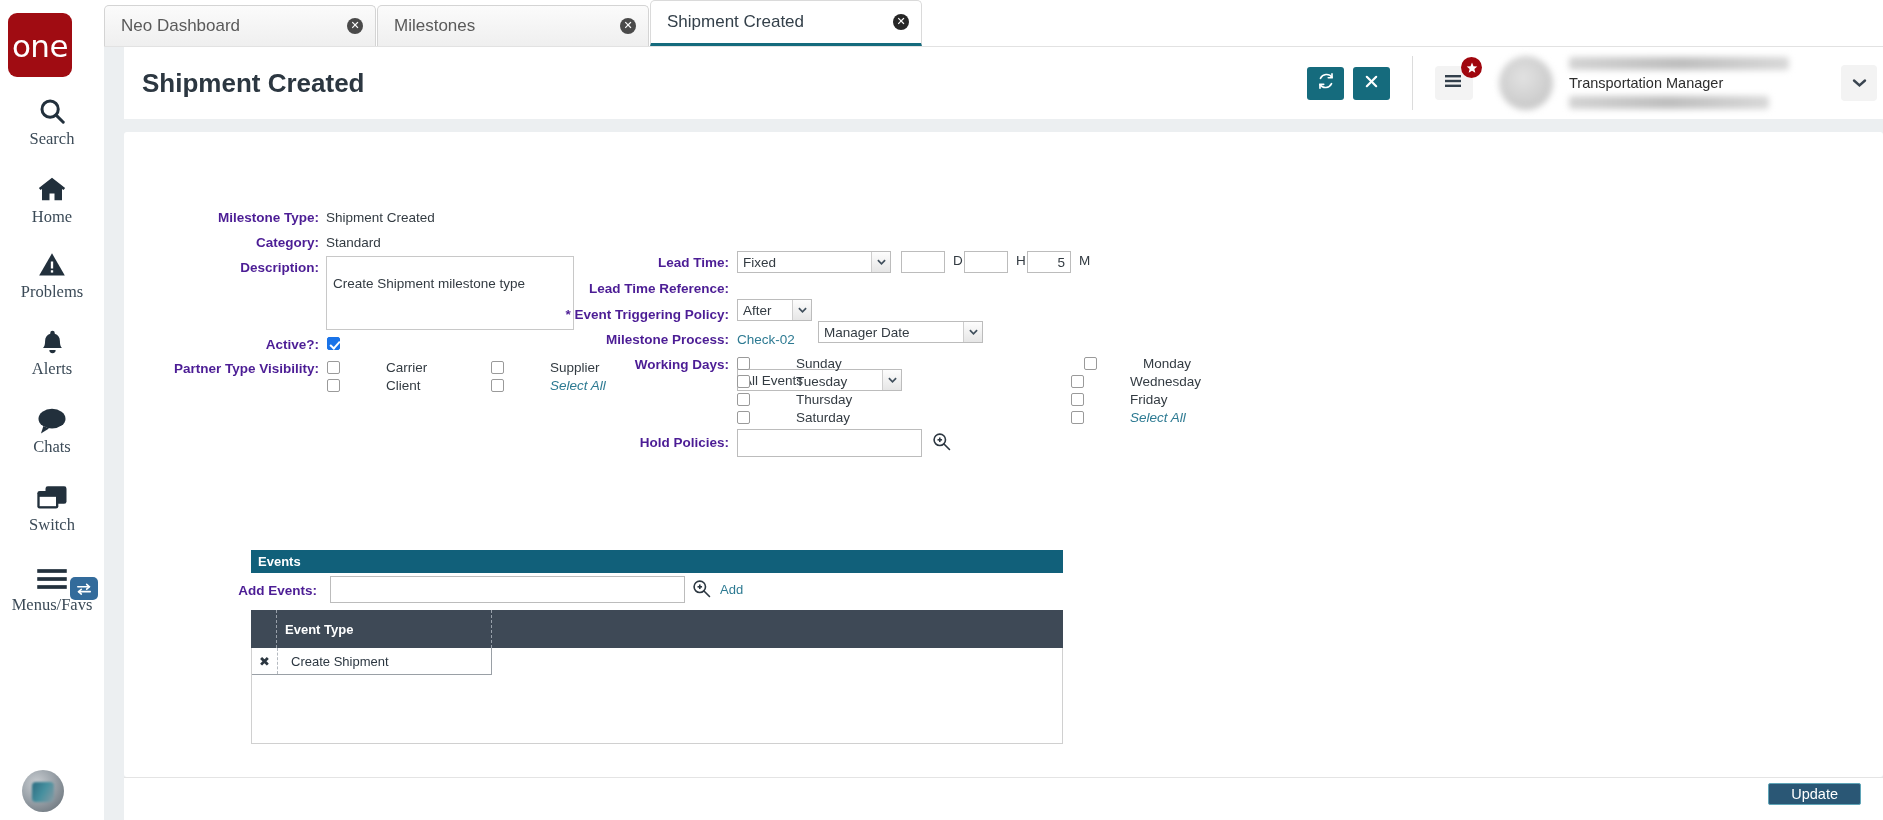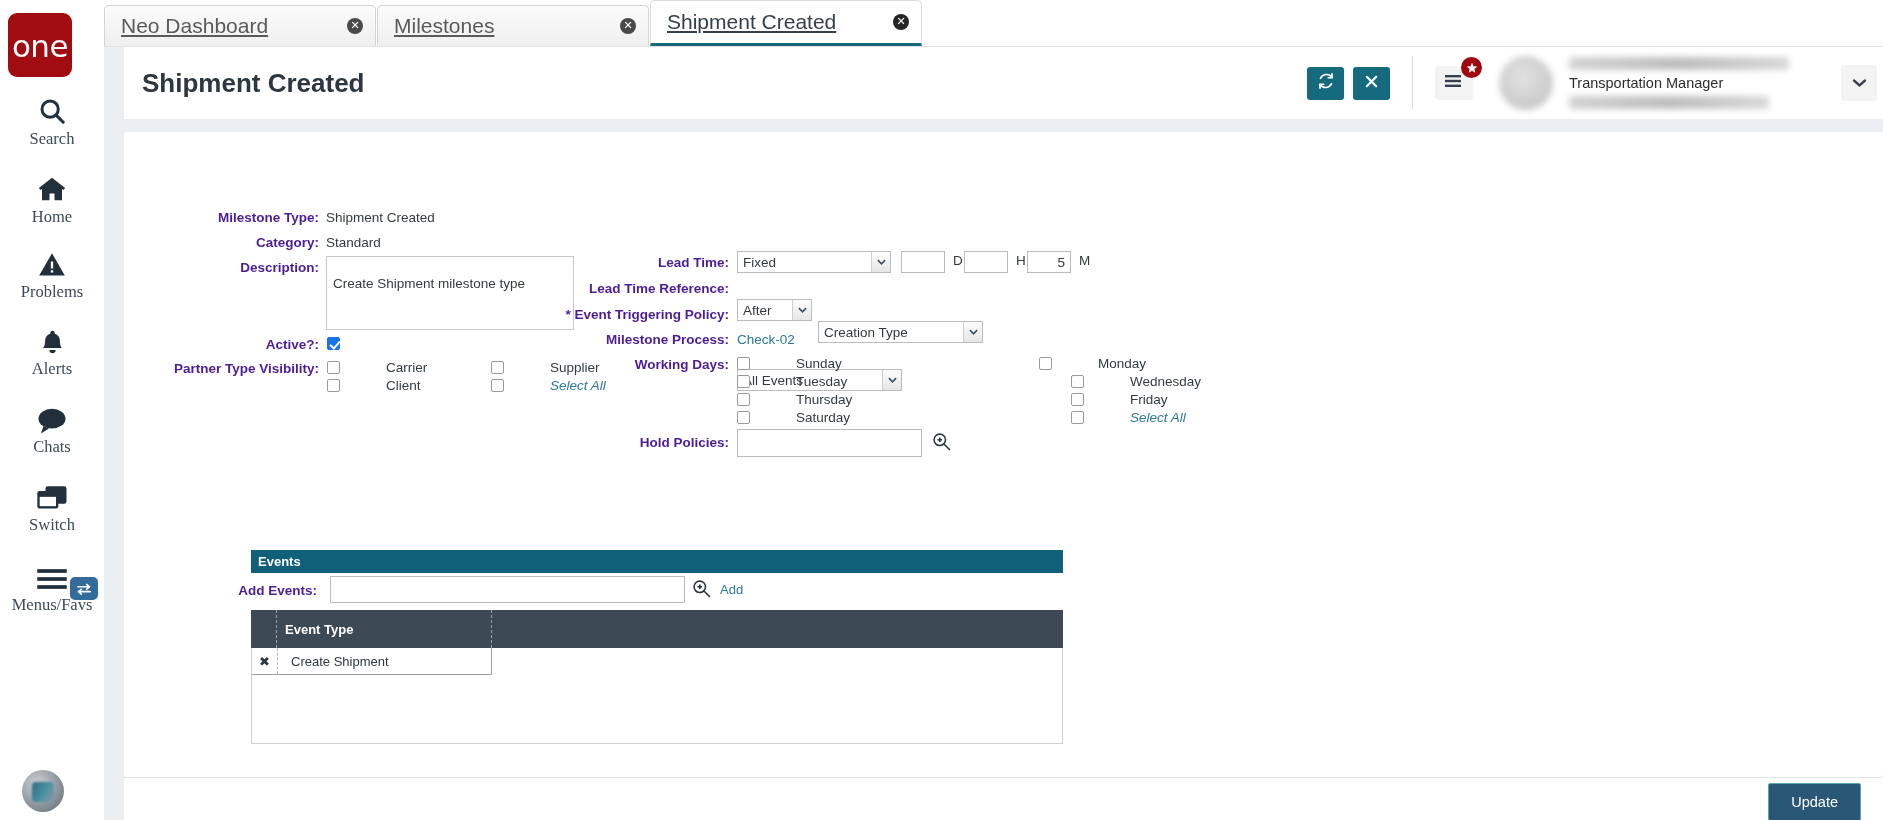--- a/index.html
+++ b/index.html
@@ -80,23 +80,23 @@
     cursor: pointer;
   }
   .tab.active {
     top: 0; height: 46px;
     background: #ffffff;
     border: 1px solid #dadada;
     border-bottom: 3px solid #156B7D;
     z-index: 3;
   }
   .tab-label {
-    font-size: 21px; color: #5a5a5a;
-    font-family: "Liberation Sans", sans-serif;
-    flex: 1; white-space: nowrap; overflow: hidden; text-decoration: underline;
+    font-size: 17px; color: #5a5a5a;
+    font-family: "Liberation Sans", sans-serif;
+    flex: 1; white-space: nowrap; overflow: hidden;
   }
   .tab.active .tab-label { color: #34404a; }
   .tab-close {
     width: 16px; height: 16px; border-radius: 50%;
     background: #4a4a4a; color: #fff;
     font-size: 11px; line-height: 16px; text-align: center;
     margin-left: 14px; flex: none; cursor: pointer;
     font-family: "DejaVu Sans", sans-serif;
   }
   .tab.active .tab-close { background: #262626; }
@@ -288,21 +288,21 @@
   #footer-bar {
     position: absolute; left: 20px; top: 730px;
     width: 1759px; height: 44px;
     background: #ffffff;
     border-top: 1px solid #e4e4e4;
   }
   #update-btn {
     position: absolute; right: 22px; top: 5px;
     background: #2A5775; border: 1px solid #5FA5B8;
     color: #fff; font-size: 14.5px;
-    padding: 10px 22px; border-radius: 2px; cursor: pointer;
+    padding: 2px 22px; border-radius: 2px; cursor: pointer;
     font-family: "Liberation Sans", sans-serif;
   }
   .mag { cursor: pointer; }
   .addlink {
     font-size: 13px; color: #2D7A92; cursor: pointer;
     font-family: "Liberation Sans", sans-serif;
   }
 </style>
 </head>
 <body>
@@ -522,21 +522,21 @@
     <div class="frm lbl" style="left:420px;top:149px;width:185px">Lead Time Reference:</div>
     <div class="frm sel" style="left:613px;top:145px;width:75px">
       <span>After</span>
       <span class="arrow">
         <svg width="9" height="6" viewBox="0 0 10 6" stroke="#41505d" stroke-width="1.9" fill="none">
             <polyline points="1,1 5,5 9,1"></polyline>
           </svg>
       </span>
     </div>
     <div class="frm sel" style="left:694px;top:145px;width:165px">
-      <span>Creation Type</span>
+      <span>Manager Date</span>
       <span class="arrow">
         <svg width="9" height="6" viewBox="0 0 10 6" stroke="#41505d" stroke-width="1.9" fill="none">
             <polyline points="1,1 5,5 9,1"></polyline>
           </svg>
       </span>
     </div>
 
     <div class="frm lbl" style="left:400px;top:175px;width:205px" style2="">* Event Triggering Policy:</div>
     <div class="frm sel" style="left:613px;top:171px;width:165px">
       <span>All Events</span>
@@ -562,21 +562,21 @@
     </div>
     <div class="frm cbrow" style="left:613px;top:260px">
       <span class="cb"></span>
       <span class="cblbl">Thursday</span>
     </div>
     <div class="frm cbrow" style="left:613px;top:278px">
       <span class="cb"></span>
       <span class="cblbl">Saturday</span>
     </div>
 
-    <div class="frm cbrow" style="left:915px;top:224px">
+    <div class="frm cbrow" style="left:960px;top:224px">
       <span class="cb"></span>
       <span class="cblbl">Monday</span>
     </div>
     <div class="frm cbrow" style="left:947px;top:242px">
       <span class="cb"></span>
       <span class="cblbl">Wednesday</span>
     </div>
     <div class="frm cbrow" style="left:947px;top:260px">
       <span class="cb"></span>
       <span class="cblbl">Friday</span>

